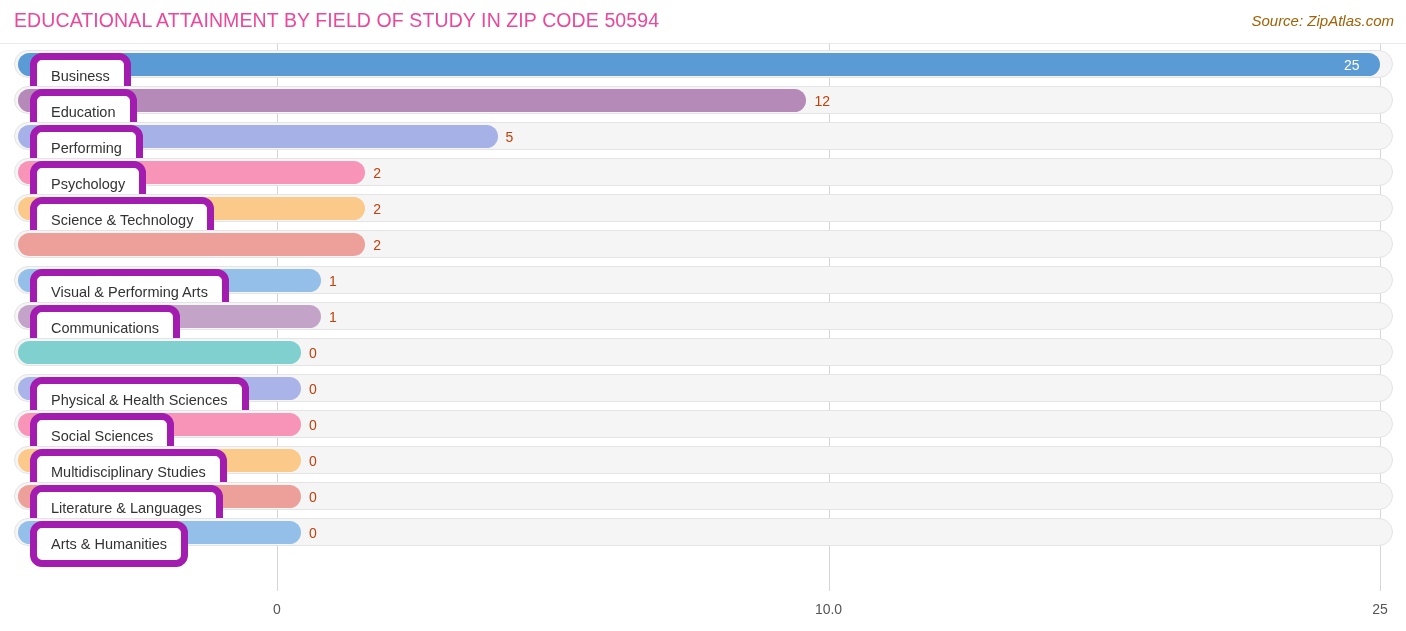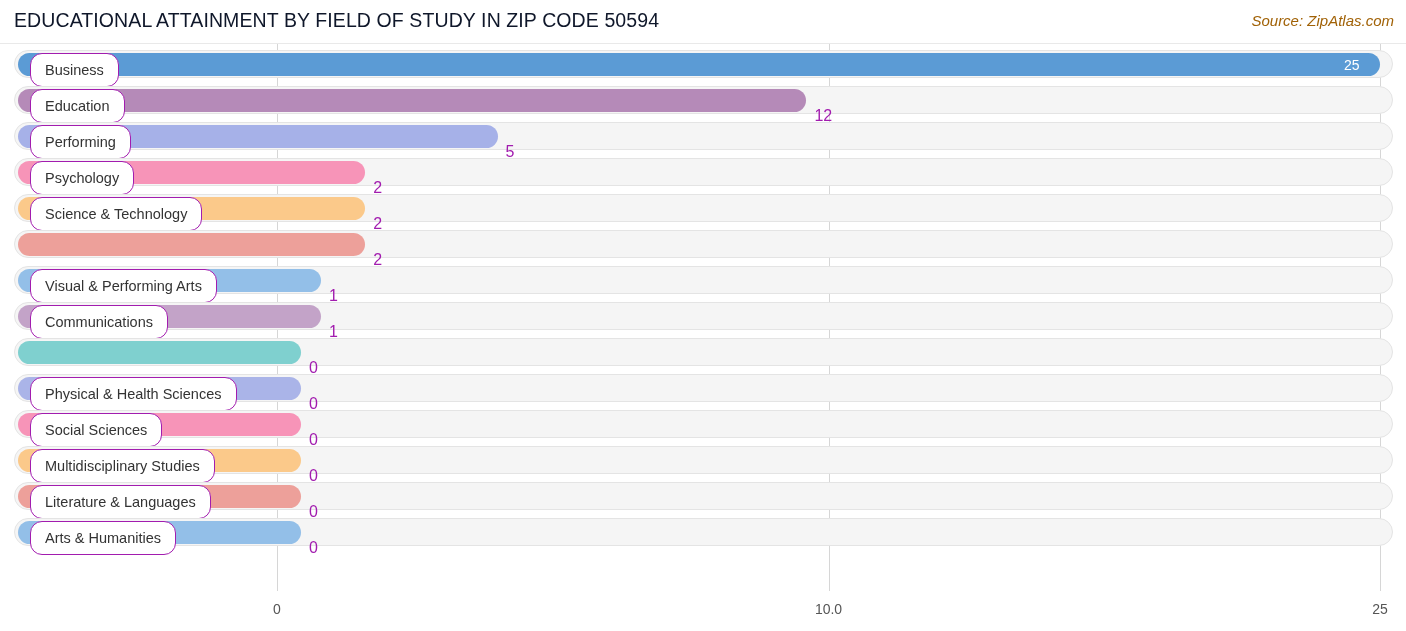--- a/index.html
+++ b/index.html
@@ -20,21 +20,21 @@
     position: relative;
     height: 44px;
   }
   .chart-title {
     position: absolute;
     left: 14px;
     top: 9px;
     font-size: 19.5px;
     font-weight: 400;
     letter-spacing: 0.1px;
-    color: #0f172a;
+    color: #ec4899;
     white-space: nowrap;
   }
   .source-note {
     position: absolute;
     right: 12px;
     top: 12px;
     font-size: 15px;
     font-style: italic;
     color: #a16207;
     white-space: nowrap;
@@ -106,37 +106,37 @@
   
   .label-pill {
     position: absolute;
     left: 30px;
     top: 3px;
     height: 23px;
     display: flex;
     align-items: center;
     padding: 16px 14px;
     background: #ffffff;
-    border: 1px solid #a21caf;
+    border: 7px solid #a21caf;
     border-radius: 12px;
     font-size: 14.5px;
     color: #333333;
     white-space: nowrap;
     box-sizing: border-box;
   }
 
   
   .value-out {
     position: absolute;
-    top: 18px;
+    top: 3px;
     height: 23px;
     display: flex;
     align-items: center;
-    font-size: 16px;
-    color: #a21caf;
+    font-size: 14px;
+    color: #c2410c;
     white-space: nowrap;
   }
   
   .value-in {
     position: absolute;
     top: 3px;
     height: 23px;
     display: flex;
     align-items: center;
     font-size: 14px;

